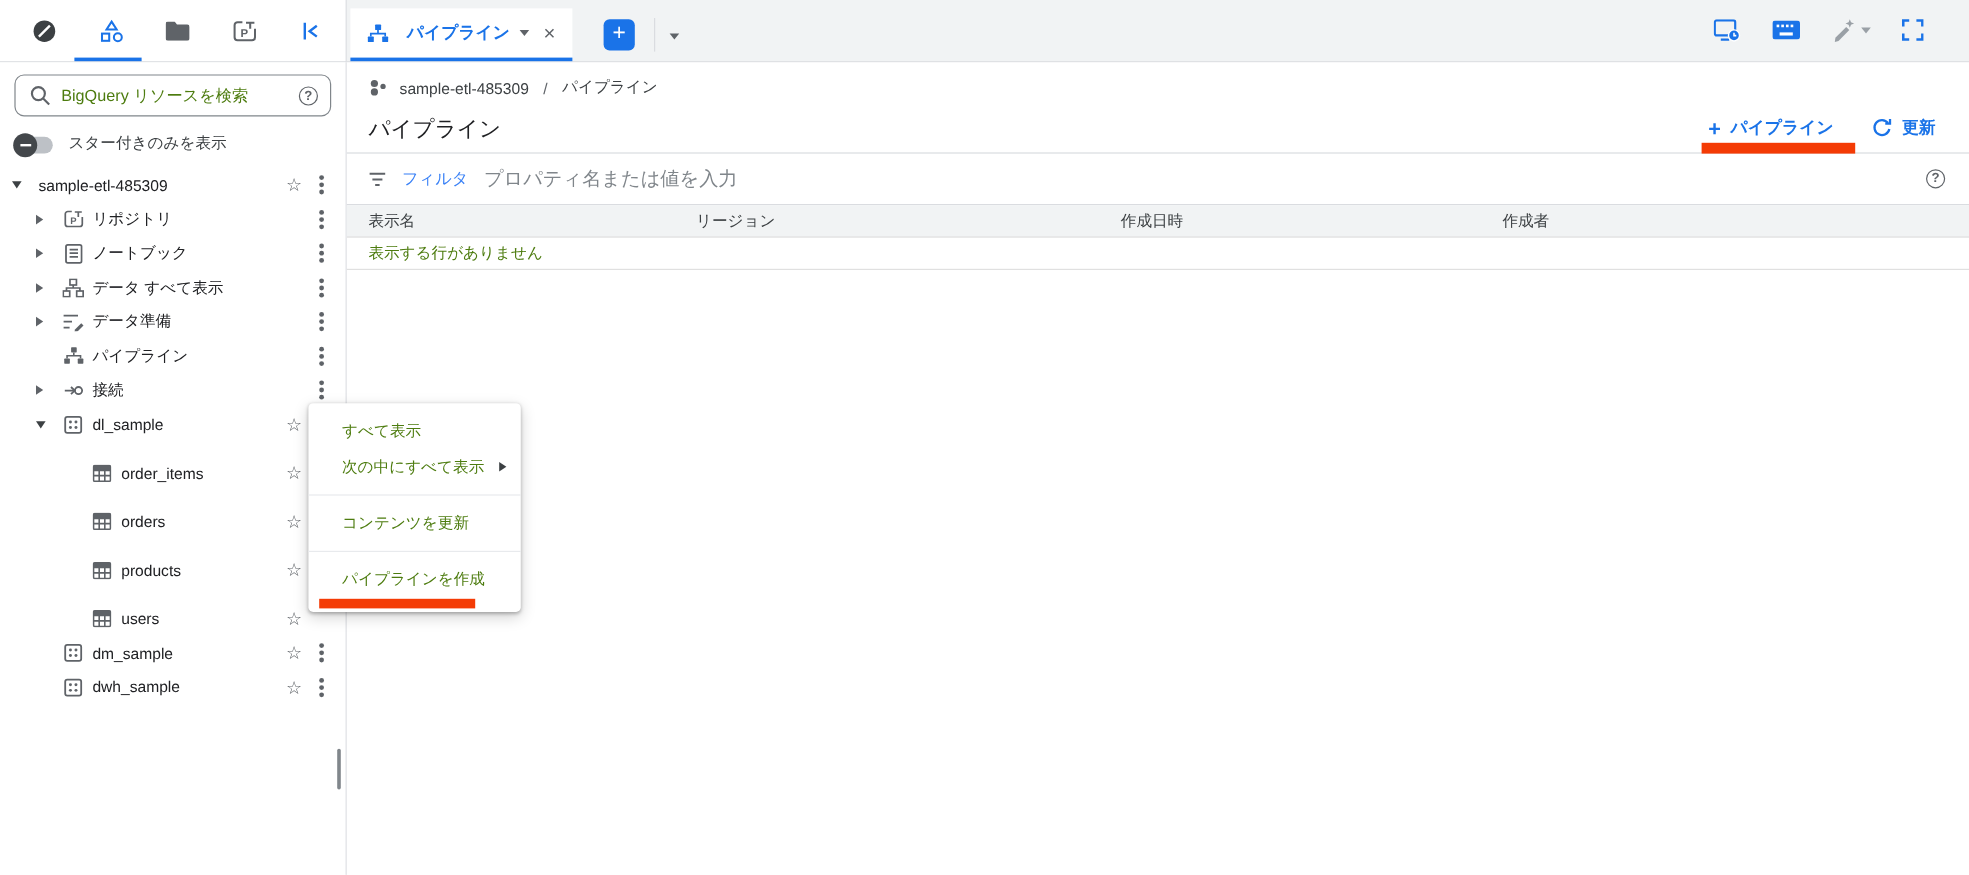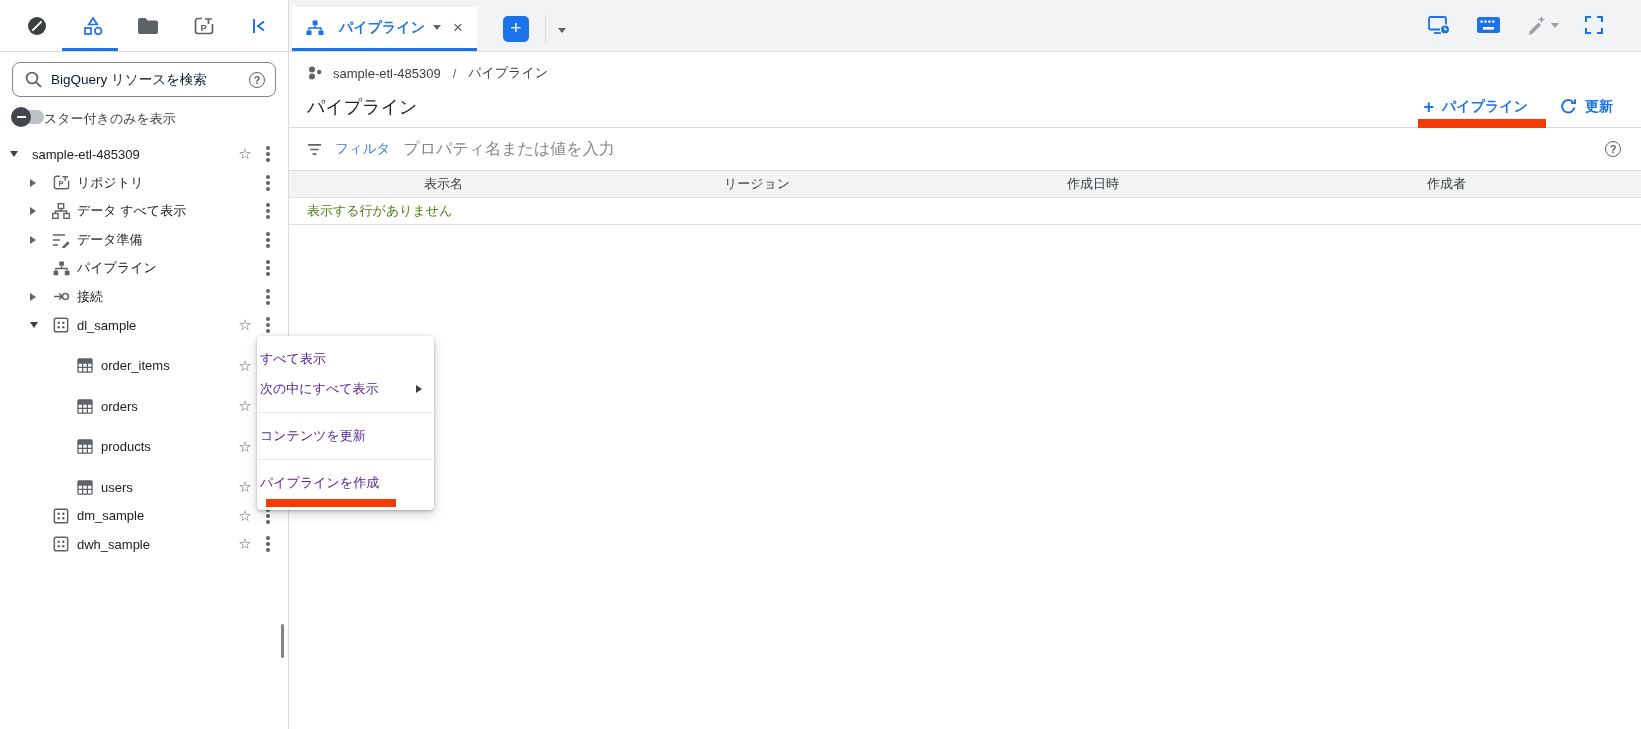--- a/index.html
+++ b/index.html
@@ -24,25 +24,25 @@
   .strip-sep { width:1px; height:28px; background:#dadce0; margin:0 12px 8px 16px; }
   .strip-caret { margin-bottom:18px; cursor:pointer; }
 
   .topbar-actions { margin-left:auto; display:flex; align-items:center; gap:26px; padding:0 38px 8px 0; align-self:flex-end; height:44px; }
   .action-ic { display:flex; align-items:center; gap:4px; cursor:pointer; }
 
   
   .sidebar { position:absolute; top:52px; left:0; width:289px; bottom:0; background:#fff; border-right:1px solid #dadce0; }
   .searchbox { margin:10px 12px 0 12px; height:35px; border:1px solid #80868b; border-radius:8px;
     display:flex; align-items:center; gap:9px; padding:0 10px 0 12px; background:#fff; }
-  .search-ph { flex:1; font-size:13.5px; color:#0f172a; }
+  .search-ph { flex:1; font-size:13.5px; color:#4d7c0f; }
   .help-circle { width:16px; height:16px; border:1.4px solid #5f6368; border-radius:50%; color:#5f6368;
     font-size:11px; line-height:14px; text-align:center; font-weight:bold; flex:none; }
 
-  .toggle-row { margin:13px 12px 0 14px; display:flex; align-items:flex-start; }
+  .toggle-row { margin:13px 12px 0 14px; display:flex; align-items:flex-end; gap:13px; }
   .toggle { width:30px; height:14px; border-radius:7px; background:#bdc1c6; position:relative; cursor:pointer; flex:none; }
   .toggle-knob { position:absolute; left:-3px; top:-3px; width:20px; height:20px; border-radius:50%; background:#43474b;
     display:flex; align-items:center; justify-content:center; }
   .toggle-knob::after { content:""; width:9px; height:2px; background:#fff; }
   .toggle-label { font-size:13px; color:#3c4043; }
 
   .tree { margin-top:12px; }
   .tree-row { height:28.5px; display:flex; align-items:center; padding-right:10px; font-size:13px; color:#202124; cursor:pointer; }
   .lvl0 { padding-left:10px; }
   .lvl1 { padding-left:30px; }
@@ -67,31 +67,31 @@
   .txt-btn { display:flex; align-items:center; gap:8px; color:#1a73e8; font-size:14px; font-weight:bold; cursor:pointer; }
   .plus-glyph { font-size:18px; font-weight:bold; line-height:1; }
   .create-wrap { position:relative; }
   .red-underline { position:absolute; left:-6px; width:128px; height:9px; top:calc(100% + 3px); background:#f43b05; }
 
   .filterbar { height:43px; border-bottom:1px solid #dadce0; display:flex; align-items:center; gap:13px; padding:0 20px 0 18px; }
   .filter-label { font-size:13.5px; color:#3b82f6; }
   .filter-ph { font-size:16px; color:#80868b; }
   .filterbar .help-circle { margin-left:auto; }
 
-  .tbl-head { height:27px; background:#f1f3f4; border-bottom:1px solid #e0e0e0; display:flex; align-items:center; font-size:13px; color:#3c4043;text-align:center; }
+  .tbl-head { height:27px; background:#f1f3f4; border-bottom:1px solid #e0e0e0; display:flex; align-items:center; font-size:13px; color:#3c4043; }
   .c1 { width:291px; padding-left:18px; }
   .c2 { width:354px; }
   .c3 { width:318px; }
   .c4 { flex:1; }
   .tbl-empty { height:27px; border-bottom:1px solid #e0e0e0; display:flex; align-items:center; padding-left:18px; font-size:13px; color:#4d7c0f; }
 
   
   .context-menu { position:absolute; left:257px; top:336px; width:177px; background:#fff; border-radius:4px; z-index:30;
     box-shadow:0 1px 3px rgba(0,0,0,.25), 0 4px 12px rgba(0,0,0,.18); padding:8px 0 12px 0; }
-  .menu-item { height:30px; display:flex; align-items:center; padding:0 12px 0 3px; font-size:13px; color:#4c1d95; cursor:pointer; position:relative; white-space:nowrap;text-align:center; }
+  .menu-item { height:30px; display:flex; align-items:center; padding:0 12px 0 28px; font-size:13px; color:#4d7c0f; cursor:pointer; position:relative; white-space:nowrap;text-align:center; }
   .submenu-arr { margin-left:auto; width:0; height:0; border-top:4.5px solid transparent; border-bottom:4.5px solid transparent; border-left:6px solid #3c4043; }
   .menu-sep { height:1px; background:#e8eaed; margin:8px 0; }
   .menu-red-bar { position:absolute; left:9px; bottom:-9px; width:130px; height:8px; background:#f43b05; }
 
   svg { display:block; }
 </style>
 </head>
 <body>
 
 <div class="topbar">
@@ -234,20 +234,36 @@
           </svg>
         </span>
       <span class="tree-label">リポジトリ</span>
       <span class="slot-star"></span>
       <span class="slot-dots">
           <span class="vdots"></span>
         </span>
     </div>
 
 
+    <div class="tree-row lvl1">
+      <span class="arrow-slot">
+          <span class="arr-r"></span>
+        </span>
+      <span class="tree-ic">
+          <svg width="15" height="17" viewBox="0 0 15 17" fill="none" stroke="#5f6368" stroke-width="1.5">
+            <rect x="1" y="1" width="13" height="15" rx="1.5"></rect>
+            <path d="M4 5 h7 M4 8 h7 M4 11 h7"></path>
+          </svg>
+        </span>
+      <span class="tree-label">ノートブック</span>
+      <span class="slot-star"></span>
+      <span class="slot-dots">
+          <span class="vdots"></span>
+        </span>
+    </div>
 
     <div class="tree-row lvl1">
       <span class="arrow-slot">
           <span class="arr-r"></span>
         </span>
       <span class="tree-ic">
           <svg width="18" height="16" viewBox="0 0 18 16" fill="none" stroke="#5f6368" stroke-width="1.4">
             <rect x="6.3" y="0.7" width="5.4" height="4.8"></rect>
             <rect x="0.7" y="10.5" width="5.4" height="4.8"></rect>
             <rect x="11.9" y="10.5" width="5.4" height="4.8"></rect>

